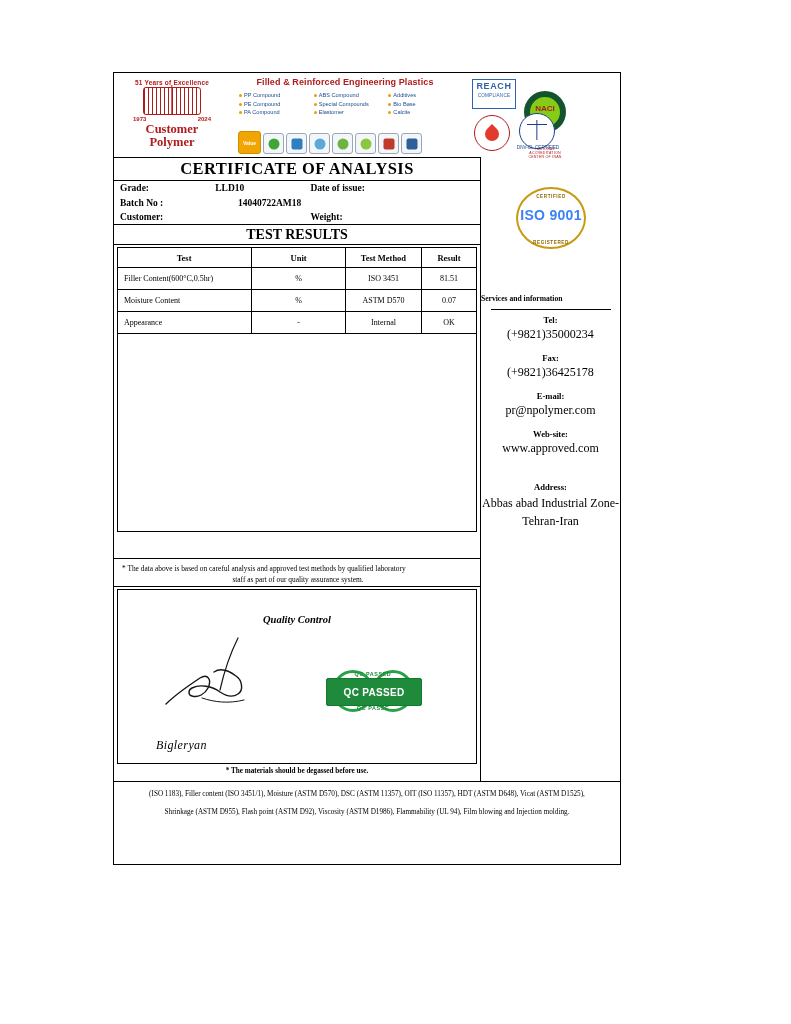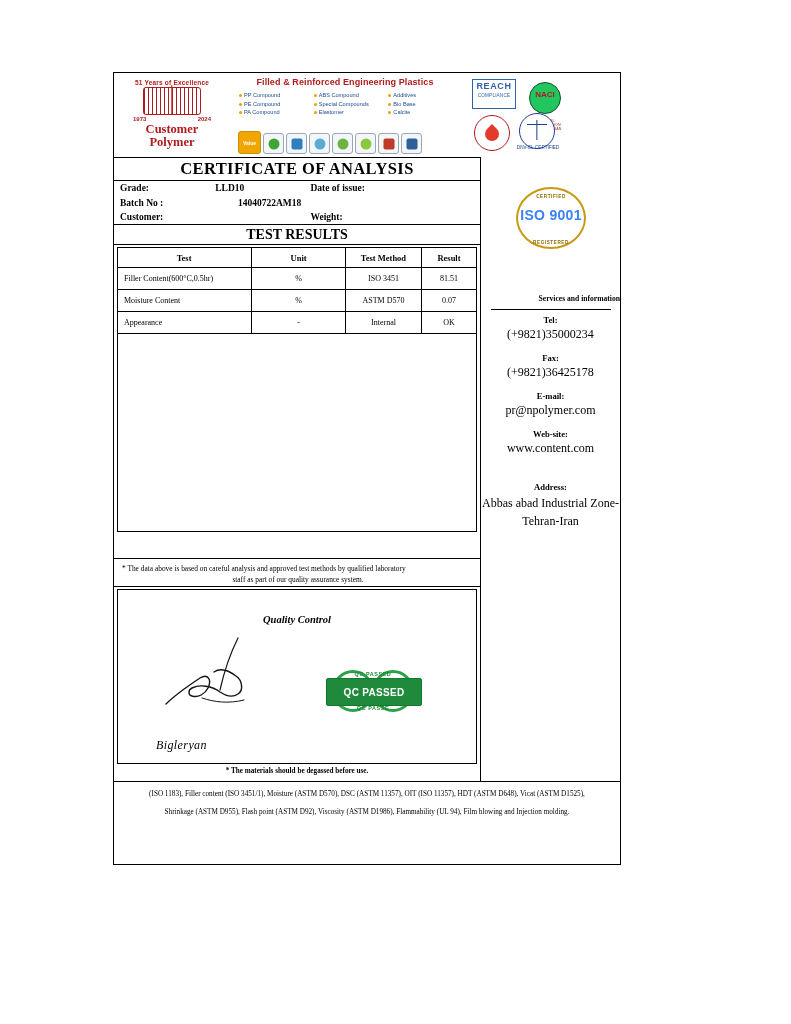--- a/index.html
+++ b/index.html
@@ -203,25 +203,25 @@
     letter-spacing: .2px;
   }
   .naci-badge {
     position: absolute;
     left: 62px; top: 4px;
     width: 46px; height: 34px;
     text-align: center;
   }
   .naci-badge .ring {
     width: 30px; height: 30px;
-    margin: 5px auto;
+    margin: 14px auto;
     border-radius: 50%;
-    border: 1px solid #14532d;
-    position: relative;
-    background: #22c55e;
+    border: 6px solid #14532d;
+    position: relative;
+    background: #84cc16;
   }
   .naci-badge .ring span {
     position: absolute;
     left: 0; right: 0; top: 7px;
     font-family: "Liberation Sans", sans-serif;
     font-weight: bold;
     font-size: 8px;
     color: #b01c1c;
   }
   .naci-badge .sub {
@@ -561,21 +561,21 @@
     color: #8c6a00;
     letter-spacing: .6px;
     font-weight: bold;
   }
   .iso-sub-t { top: 9px; }
   .iso-sub-b { bottom: 6px; }
   .svc-head {
     position: absolute;
     left: 0; right: 0;
     top: 137px;
-    text-align: right;
+    text-align: left;
     font-size: 7.6px;
     font-weight: bold;
   }
   .svc-rule {
     position: absolute;
     left: 10px;
     top: 152px;
     width: 120px;
     border-top: 1.2px solid #000;
   }
@@ -795,21 +795,21 @@
         <div class="svc-item">
           <span class="k">Fax:</span>
           <span class="v">(+9821)36425178</span>
         </div>
         <div class="svc-item">
           <span class="k">E-mail:</span>
           <span class="v">pr@npolymer.com</span>
         </div>
         <div class="svc-item">
           <span class="k">Web-site:</span>
-          <span class="v">www.content.com</span>
+          <span class="v">www.approved.com</span>
         </div>
         <div class="svc-item addr">
           <span class="k">Address:</span>
           <span class="v">Abbas  abad  Industrial Zone-Tehran-Iran</span>
         </div>
       </div>
     </div>
 
   </div>
 </div>

